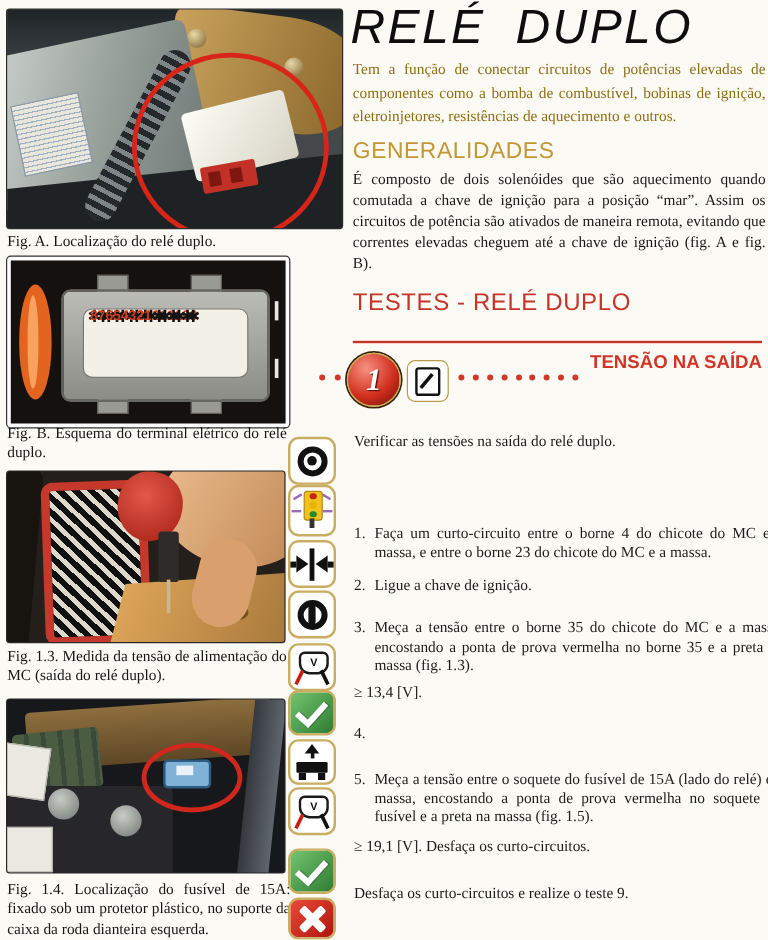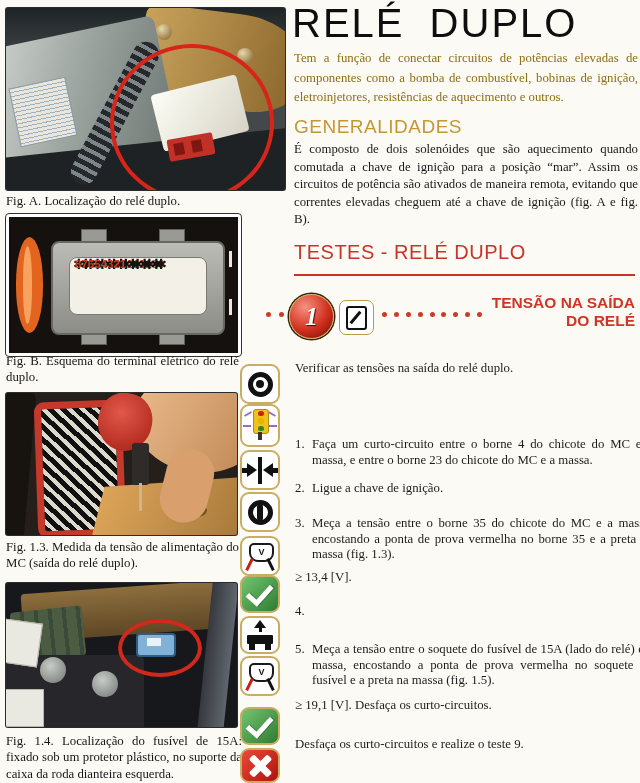--- a/index.html
+++ b/index.html
@@ -65,21 +65,21 @@
   .f4-lab{background:#eae9e1;border:1px solid #b7b6ac;}
   .f4-fuse{left:130px;top:50px;width:36px;height:20px;background:#7fb2d6;border:2px solid #2f5c82;border-radius:4px;}
   .f4-fuse i{position:absolute;left:9px;top:3px;width:14px;height:8px;background:#e8f2f8;display:block;}
   .f4-circle{left:112px;top:36px;width:76px;height:50px;border:4px solid #d0281c;border-radius:50%;}
 
   
   .title{left:292px;top:0px;width:346px;font:400 40px/46px "Liberation Sans",sans-serif;color:#0e0e0e;letter-spacing:2px;word-spacing:12px;}
   .intro{left:294px;top:49px;width:344px;font:12.8px/19.5px "Liberation Serif",serif;color:#8f6f15;text-align:justify;}
   .gen-h{left:294px;top:116px;font:400 19px/22px "Liberation Sans",sans-serif;color:#c49733;letter-spacing:.5px;}
   .gen-b{left:294px;top:141px;width:344px;font:12.8px/17.6px "Liberation Serif",serif;color:#191919;text-align:justify;}
-  .tst-h{left:294px;top:240px;width:341px;font:500 20px/24px "Liberation Sans",sans-serif;color:#c5352a;letter-spacing:.5px;padding-bottom:10px;border-bottom:2.5px solid #c5352a;}
+  .tst-h{left:294px;top:240px;width:341px;font:500 20px/24px "Liberation Sans",sans-serif;color:#c5352a;letter-spacing:.5px;padding-bottom:20px;border-bottom:2.5px solid #c5352a;}
 
   
   .dot{width:5px;height:5px;border-radius:50%;background:#cf3a28;display:inline-block;}
   .dotsL{left:266px;top:312px;width:18px;display:flex;justify-content:space-between;}
   .ball{left:289px;top:294px;width:43px;height:43px;border-radius:50%;background:radial-gradient(circle at 35% 28%,#f59181,#d2301f 55%,#6e0b06);border:1.5px solid #caa84e;box-shadow:0 0 0 1.5px #3a2406;display:flex;align-items:center;justify-content:center;}
   .ball span{color:#fff;font:italic bold 26px/26px "Liberation Serif",serif;text-shadow:1px 1px 1px #4a0a05;}
   .mini-ico{left:339px;top:300px;width:33px;height:33px;background:#fff;border:1.5px solid #b89b4a;border-radius:7px;display:flex;align-items:center;justify-content:center;}
   .meter{width:17px;height:20px;border:2.5px solid #111;border-radius:3px;position:relative;background:#fff;}
   .meter i{position:absolute;left:6px;top:2px;width:3px;height:15px;background:#111;transform:rotate(40deg);display:block;}
   .dotsR{left:382px;top:312px;width:100px;display:flex;justify-content:space-between;}
@@ -228,21 +228,21 @@
   <div class="f4-term" style="left:86px;bottom:30px;"></div>
   <div class="f4-lab" style="left:-4px;top:38px;width:36px;height:42px;transform:rotate(8deg);"></div>
   <div class="f4-lab" style="left:-6px;bottom:0px;width:42px;height:36px;"></div>
   <div class="f4-fuse">
       <i></i>
     </div>
   <div class="f4-circle"></div>
 </div>
 <div class="cap" style="left:6px;top:733px;width:236px;">Fig. 1.4.  Localização do fusível de 15A: fixado sob um protetor plástico, no suporte da caixa da roda dianteira esquerda.</div>
 
-<h1 class="abs title" style="margin:0;">RELÉ  DUPLO</h1>
+<h1 class="abs title" style="margin:0;font-style:italic;">RELÉ  DUPLO</h1>
 <p class="abs intro" style="margin:0;">Tem a função de conectar circuitos de potências elevadas de componentes como a bomba de combustível, bobinas de ignição, eletroinjetores, resistências de aquecimento e outros.</p>
 
 <h2 class="abs gen-h" style="margin:0;">GENERALIDADES</h2>
 <p class="abs gen-b" style="margin:0;">É composto de dois solenóides que são aquecimento quando comutada a chave de ignição para a posição “mar”. Assim os circuitos de potência são ativados de maneira remota, evitando que correntes elevadas cheguem até a chave de ignição (fig. A e fig. B).</p>
 
 <h2 class="abs tst-h" style="margin:0;">TESTES - RELÉ DUPLO</h2>
 
 <div class="abs dotsL">
     <span class="dot"></span>
     <span class="dot"></span>
@@ -261,21 +261,20 @@
     <span class="dot"></span>
     <span class="dot"></span>
     <span class="dot"></span>
     <span class="dot"></span>
     <span class="dot"></span>
     <span class="dot"></span>
     <span class="dot"></span>
 </div>
 <div class="abs step-label">
   <div>TENSÃO NA SAÍDA</div>
-  <div>DO RELÉ</div>
 </div>
 
 <div class="pico" style="top:364px;">
     <div class="ring">
       <b></b>
     </div>
   </div>
 
 <div class="pico" style="top:404px;height:43px;">
   <div class="tl">

